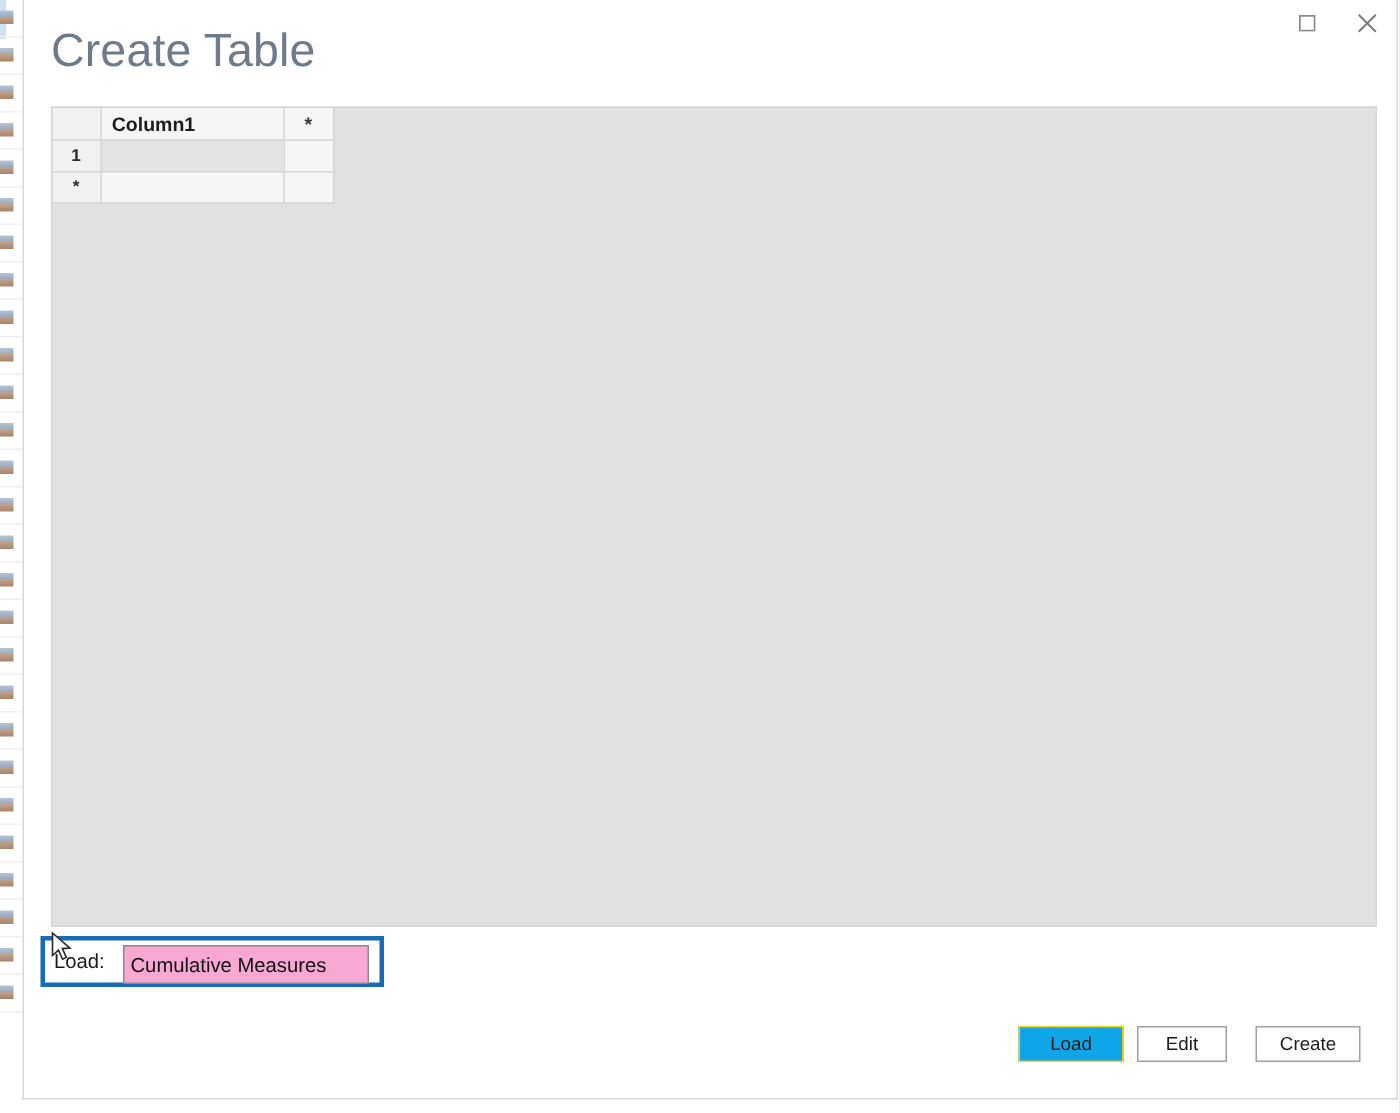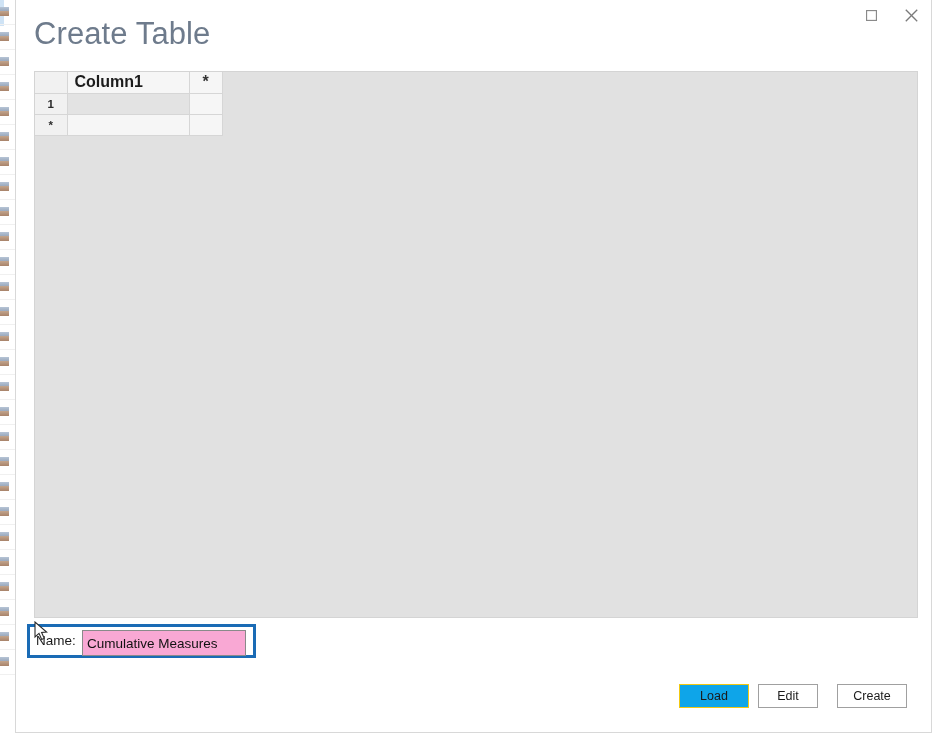--- a/index.html
+++ b/index.html
@@ -107,21 +107,21 @@
     background: transparent;
     margin: 0;
   }
   table#data-grid th,
   table#data-grid td {
     border-right: 1px solid #d6d6d6;
     border-bottom: 1px solid #d6d6d6;
     padding: 0;
     margin: 0;
     height: 21px;
-    font-size: 16px;
+    font-size: 13px;
     color: #1c1c1c;
     box-sizing: border-box;
   }
   .col-corner  { width: 32px; }
   .col-first   { width: 122px; }
   .col-new     { width: 33px; }
 
   table#data-grid thead th {
     background: #f6f6f6;
     font-weight: bold;
@@ -368,21 +368,21 @@
         <tr class="new-row">
           <th class="rowhdr">*</th>
           <td class="cell-data"></td>
           <td class="cell-pad"></td>
         </tr>
       </tbody>
     </table>
   </div>
 
   <div id="name-focus-ring"></div>
-  <div id="name-label">Name:</div>
+  <div id="name-label">Load:</div>
   <input id="name-input" type="text" value="Cumulative Measures" style="">
 
   <div id="footer-buttons">
     <button id="btn-load" class="dlg-btn">Load</button>
     <button id="btn-edit" class="dlg-btn">Edit</button>
     <button id="btn-cancel" class="dlg-btn">Create</button>
   </div>
 
 </div>
 

